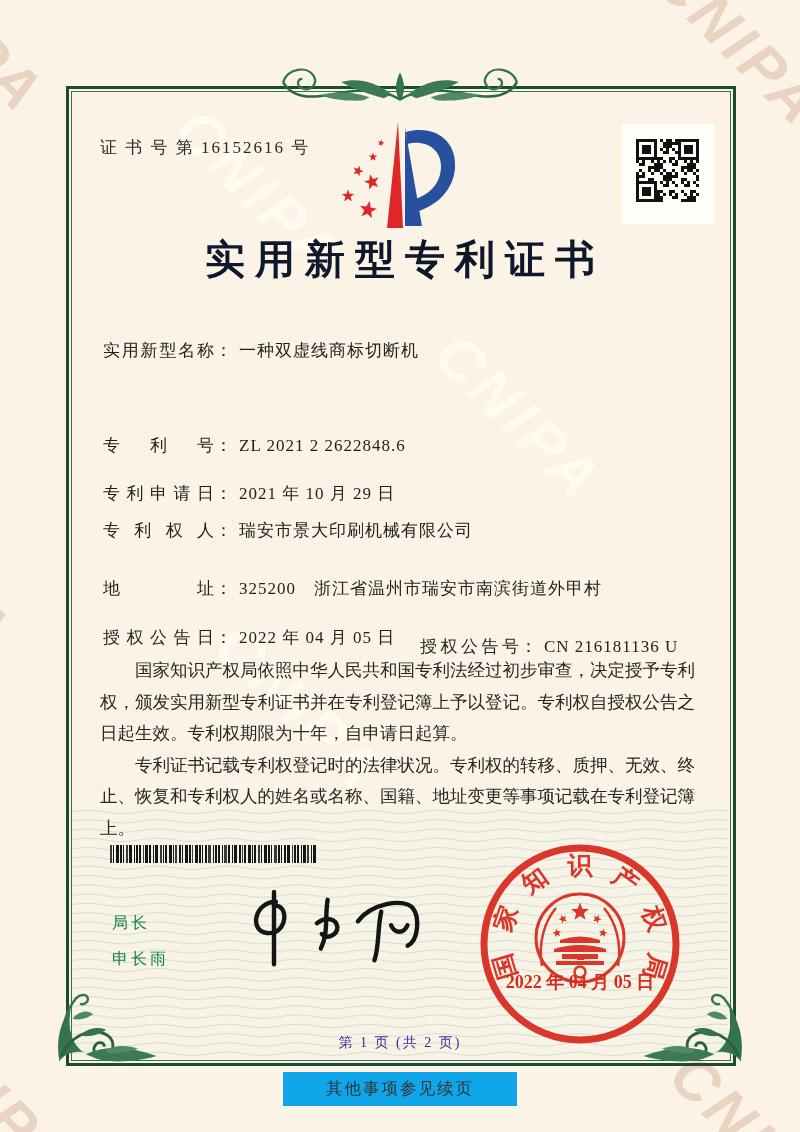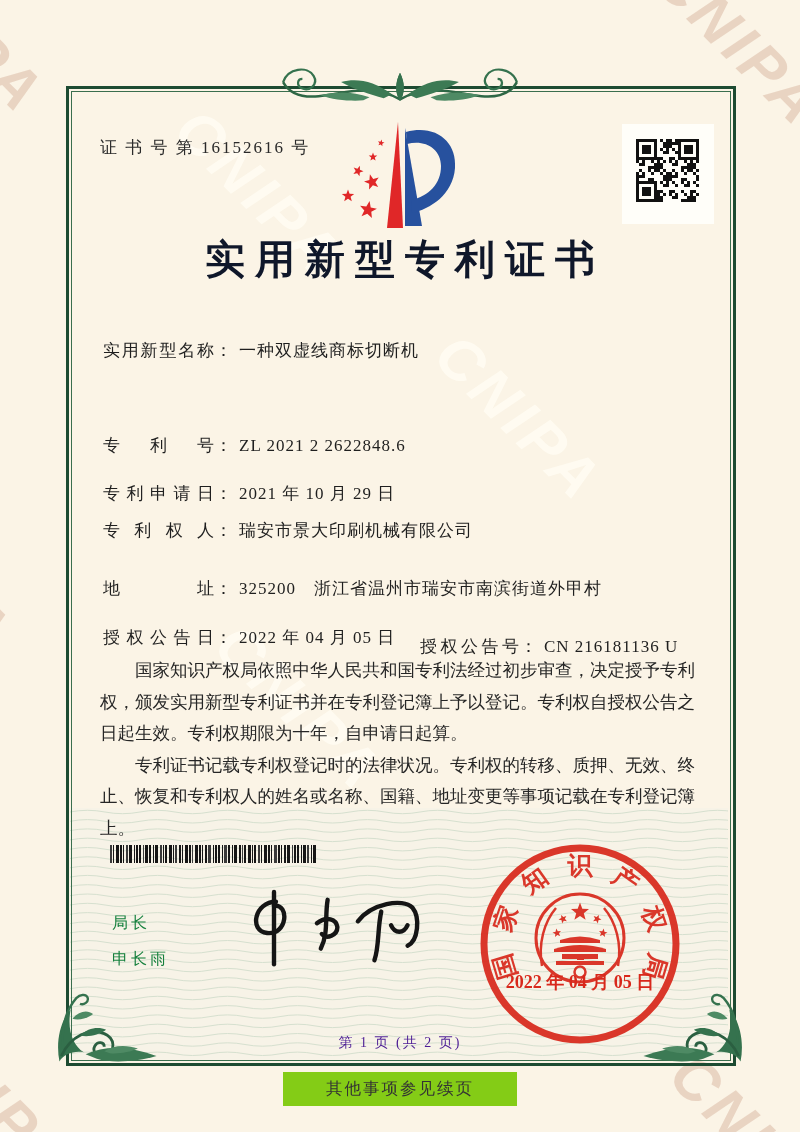--- a/index.html
+++ b/index.html
@@ -32,21 +32,21 @@
          color:#262626;}
   .paras p{margin:0;text-indent:2em;}
   
   .sig-role{position:absolute;left:112px;top:913px;font:400 16px "Liberation Sans",sans-serif;letter-spacing:3px;color:#15803d;}
   .sig-name{position:absolute;left:112px;top:949px;font:400 16px "Liberation Sans",sans-serif;letter-spacing:3px;color:#15803d;}
   .seal-date{position:absolute;left:482px;top:970px;width:196px;text-align:center;font-size:18px;
              font-weight:700;color:#d8281b;letter-spacing:0px;}
   .page-num{position:absolute;left:0;top:1034px;width:800px;text-align:center;font-size:14px;
             letter-spacing:2px;color:#4c1d95;}
   .cont-note{position:absolute;left:283px;top:1072px;width:234px;height:34px;line-height:34px;
-             background:#84cc16;text-align:center;font-size:16.5px;letter-spacing:2px;color:#333;}
+             background:#0ea5e9;text-align:center;font-size:16.5px;letter-spacing:2px;color:#333;}
   svg{display:block;}
   .hidden-defs{position:absolute;width:0;height:0;}
 </style>
 </head>
 <body>
 
 <div class="page">
 
   <div class="wm pink" style="left:-88px;top:-68px;">CNIPA</div>
   <div class="wm pink" style="left:690px;top:-55px;">CNIPA</div>

